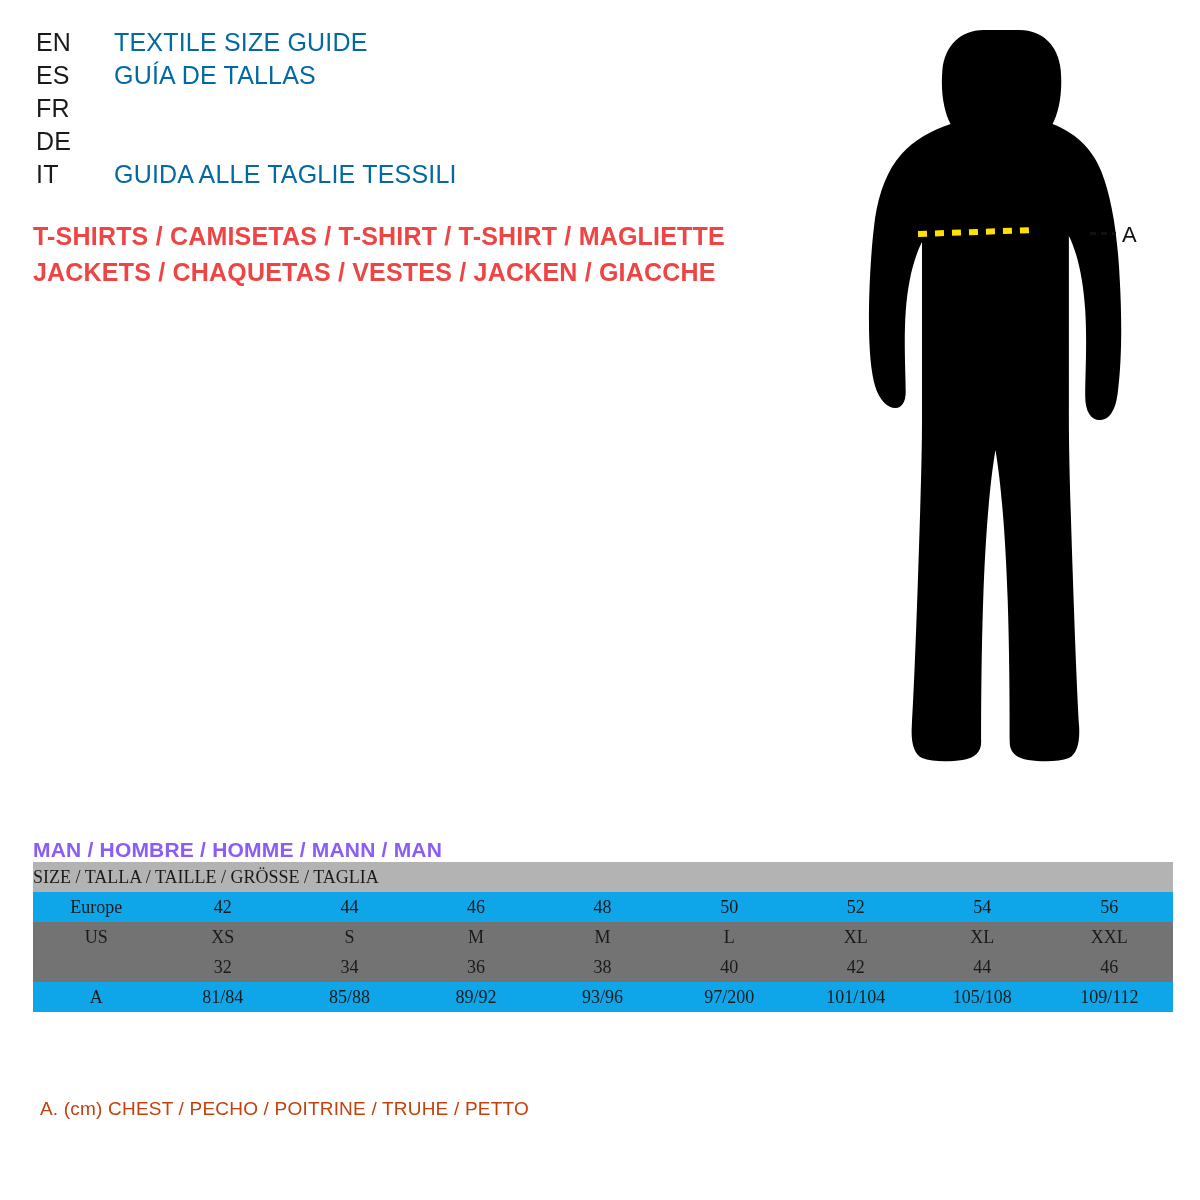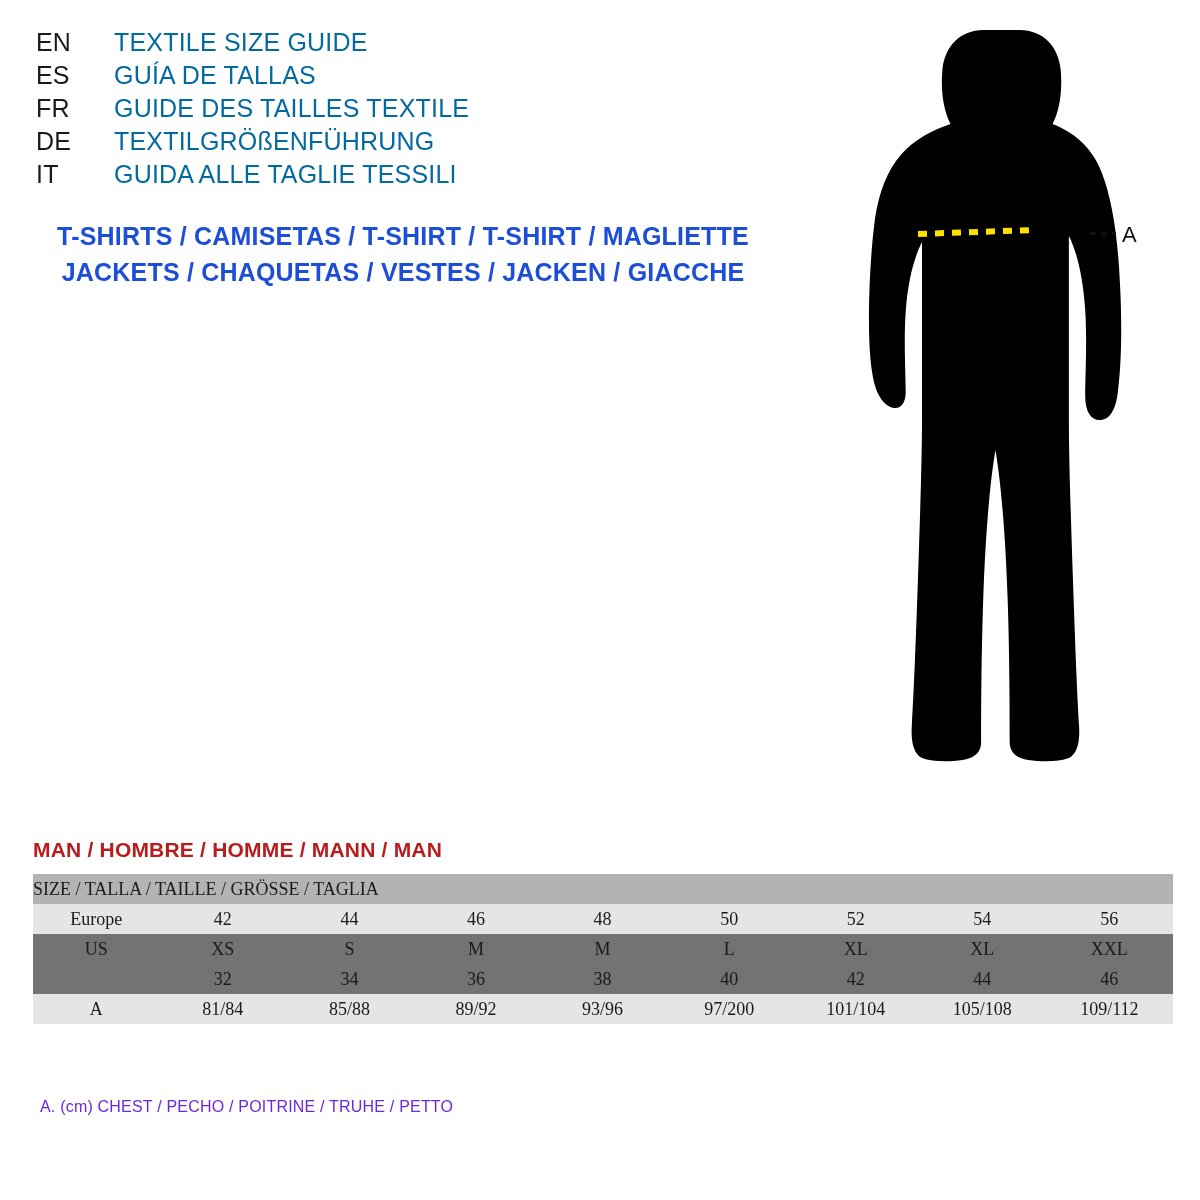--- a/index.html
+++ b/index.html
@@ -50,22 +50,21 @@
     position: absolute;
     left: 33px;
     top: 218px;
     width: 740px;
   }
   .category-line {
     font-size: 25px;
     font-weight: bold;
     letter-spacing: 0.2px;
     line-height: 36px;
-    color: #1d4ed8;
-    text-align: center;
+    color: #ef4444;
   }
 
   
   .figure-wrap {
     position: absolute;
     left: 820px;
     top: 20px;
     width: 360px;
     height: 770px;
   }
@@ -92,22 +91,21 @@
   
   .table-section {
     position: absolute;
     left: 33px;
     top: 838px;
     width: 1140px;
   }
   .table-title {
     font-size: 21px;
     font-weight: bold;
-    color: #b91c1c;
-    margin-bottom: 12px;
+    color: #8b5cf6;
     letter-spacing: 0.2px;
   }
   table.size-table {
     border-collapse: collapse;
     width: 1140px;
     table-layout: fixed;
   }
   table.size-table td {
     font-size: 18px;
     color: #1a1a1a;
@@ -127,52 +125,50 @@
     font-size: 18px;
     height: 30px;
   }
   tr.head-row td.rowlabel {
     text-align: left;
   }
   tr.shade td {
     background: #737373;
   }
   tr.plain td {
-    background: #e5e5e5;
+    background: #0ea5e9;
   }
   .footnote {
     position: absolute;
     left: 40px;
     top: 1098px;
-    font-size: 16px;
-    color: #6d28d9;
+    font-size: 19px;
+    color: #c2410c;
     letter-spacing: 0.2px;
   }
 </style>
 </head>
 <body>
 
 <div class="page">
 
   <div class="lang-block">
     <div class="lang-row">
       <span class="lang-code">EN</span>
       <span class="lang-text">TEXTILE SIZE GUIDE</span>
     </div>
     <div class="lang-row">
       <span class="lang-code">ES</span>
       <span class="lang-text">GUÍA DE TALLAS</span>
     </div>
     <div class="lang-row">
       <span class="lang-code">FR</span>
-      <span class="lang-text">GUIDE DES TAILLES TEXTILE</span>
     </div>
     <div class="lang-row">
       <span class="lang-code">DE</span>
-      <span class="lang-text">TEXTILGRÖßENFÜHRUNG</span>
     </div>
     <div class="lang-row">
       <span class="lang-code">IT</span>
       <span class="lang-text">GUIDA ALLE TAGLIE TESSILI</span>
     </div>
   </div>
 
   <div class="category-block">
     <div class="category-line">T-SHIRTS / CAMISETAS / T-SHIRT / T-SHIRT / MAGLIETTE</div>
     <div class="category-line">JACKETS / CHAQUETAS / VESTES / JACKEN / GIACCHE</div>

